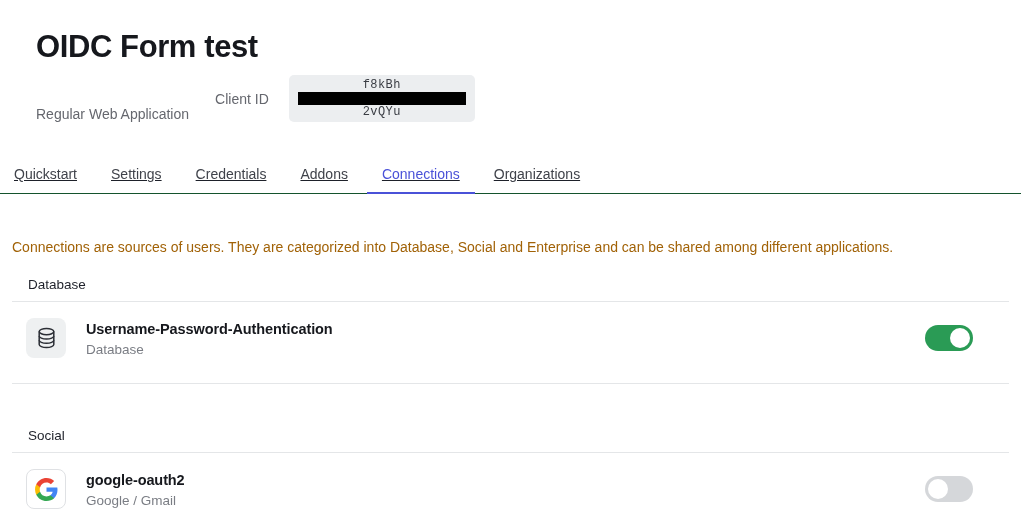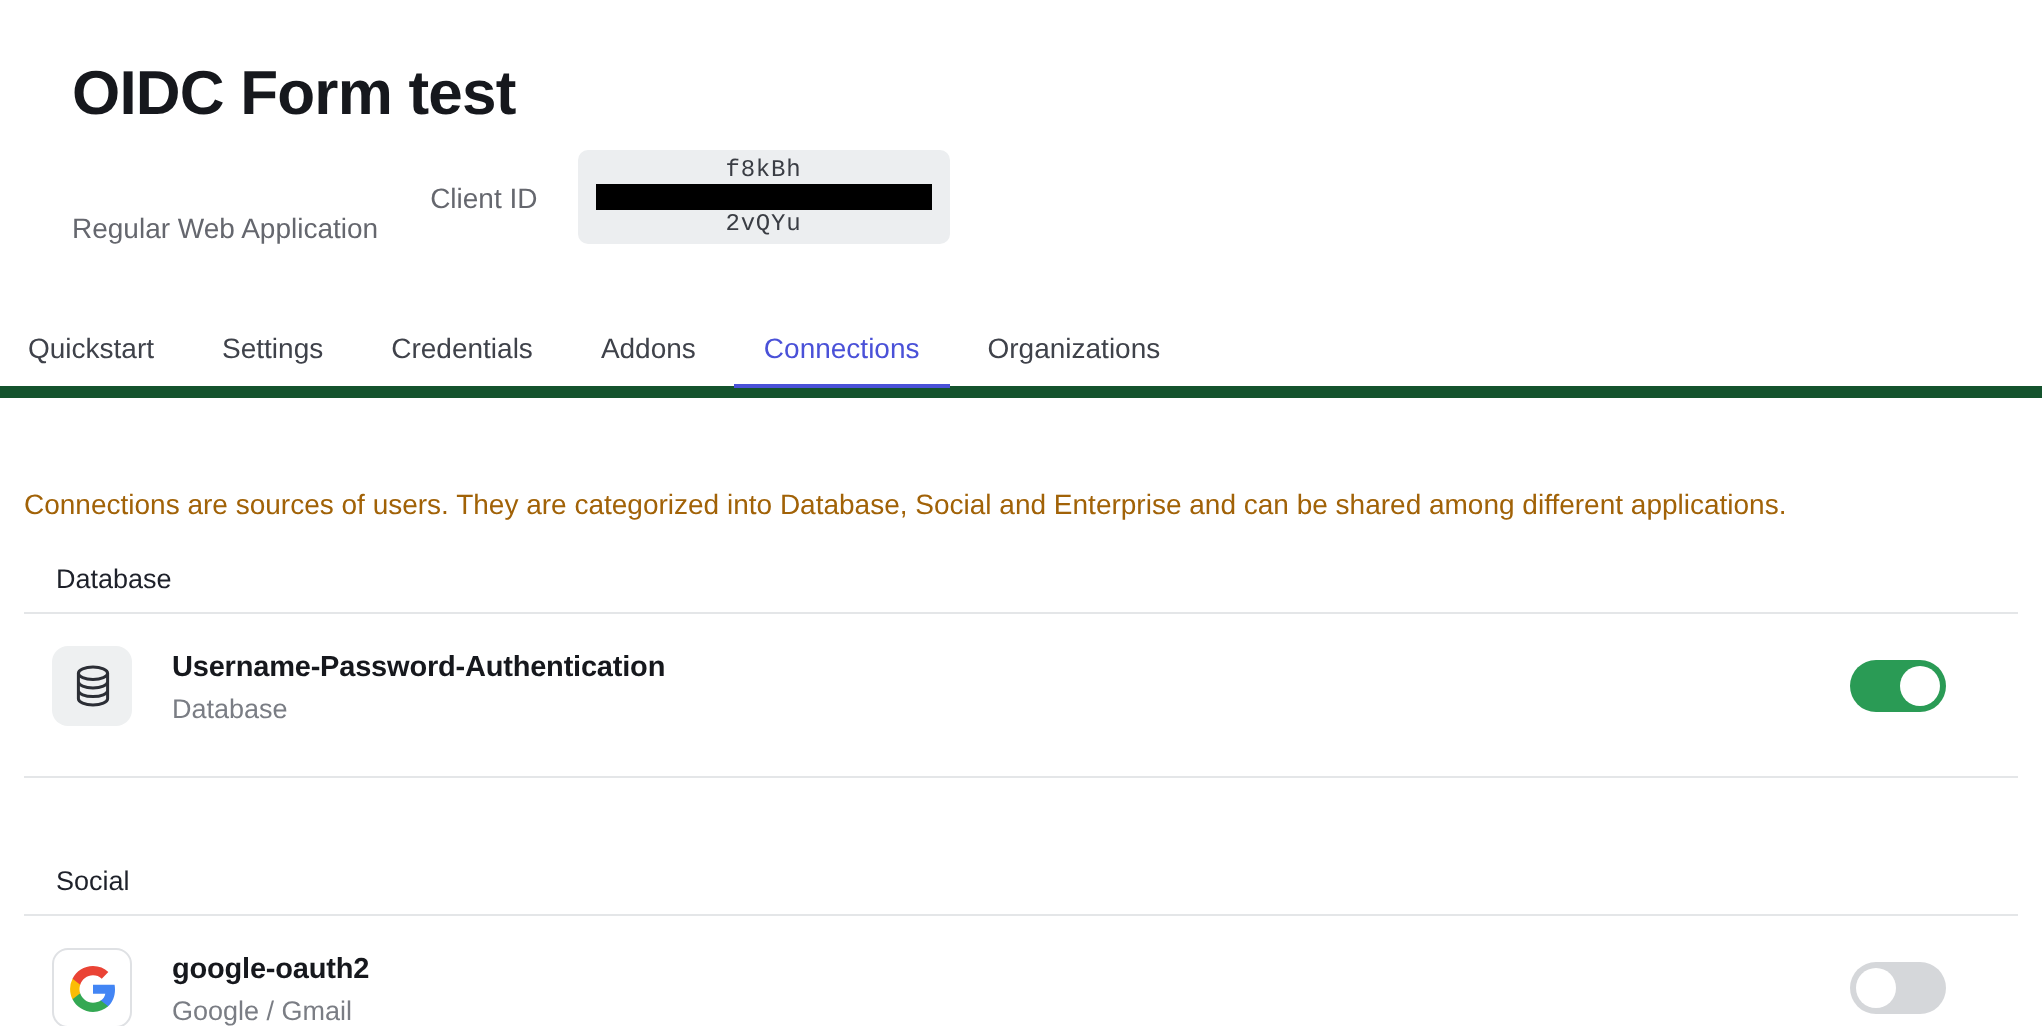--- a/index.html
+++ b/index.html
@@ -55,22 +55,22 @@
     letter-spacing: 0.4px; white-space: nowrap; flex-direction: column;
   }
   .redacted {
     display: inline-block; background: #000000;
     height: 13px; width: 168px; margin: 0 1px; vertical-align: middle;
   }
 
   
   .tabs {
     margin-top: 38px; padding: 0 12px;
-    border-bottom: 6px solid #14532d;
-    display: flex; align-items: center; gap: 0;
+    border-bottom: 1px solid #14532d;
+    display: flex; align-items: center; gap: 0; text-decoration: underline;
   }
   .tab {
     font-size: 14px; color: #3f424a; padding: 6px 17px 11px 17px;
     position: relative; cursor: pointer; white-space: nowrap;
   }
   .tab:first-child { padding-left: 2px; }
   .tab.active { color: #4a51d8; }
   .tab.active::after {
     content: ""; position: absolute; left: 2px; right: 2px; bottom: -1px;
     height: 2px; background: #4a51d8;

